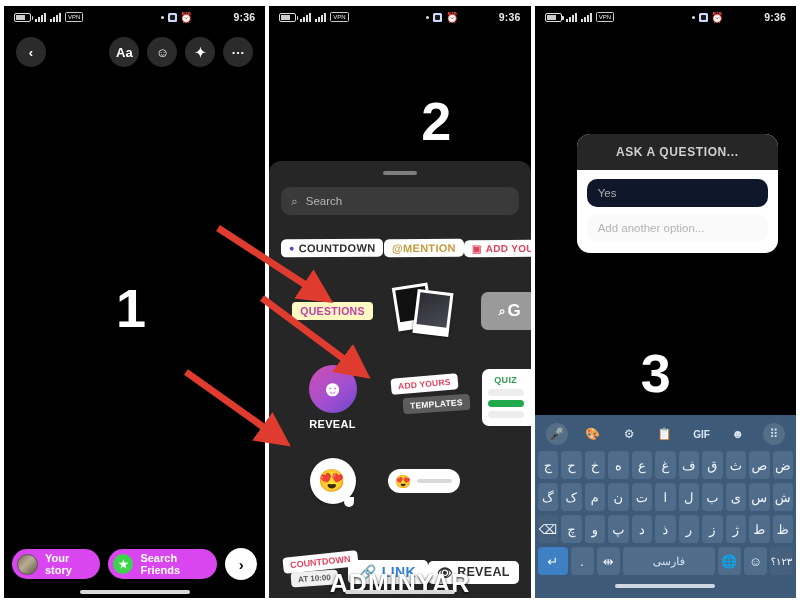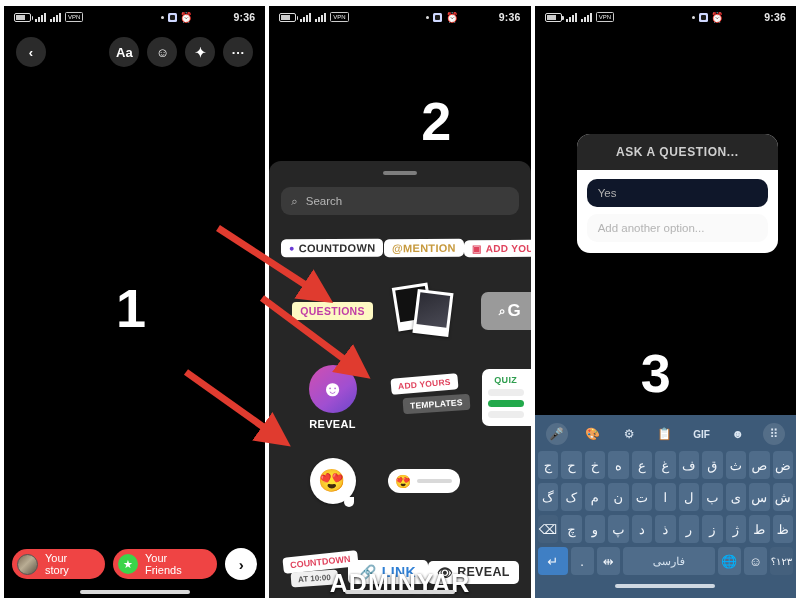--- a/index.html
+++ b/index.html
@@ -83,24 +83,24 @@
     font-family: "Liberation Sans", sans-serif;
   }
 
   
   .story-bar {
     position: absolute; left: 0; right: 0; bottom: 18px;
     display: flex; align-items: center; gap: 8px;
     padding: 0 8px;
   }
   .pill {
-    height: 30px; border-radius: 16px; background: #ef4444;
+    height: 30px; border-radius: 16px; background: #d946ef;
     display: flex; align-items: center; gap: 7px;
     padding: 0 14px 0 5px;
-    color: #fff; font-size: 11px; font-weight: normal;
+    color: #fff; font-size: 11px; font-weight: bold;
     cursor: pointer;
   }
   .avatar-sm {
     width: 21px; height: 21px; border-radius: 50%;
     background: linear-gradient(135deg,#7a6a55,#b9ad94 45%,#5c5344);
     border: 1px solid #555; flex: none;
   }
   .star-green {
     width: 20px; height: 20px; border-radius: 50%; background: #3bd44a;
     display: flex; align-items: center; justify-content: center;
@@ -356,21 +356,21 @@
 
     <div class="big-num" style="left:112px; top:275px;">1</div>
 
     <div class="story-bar">
       <div class="pill">
         <span class="avatar-sm"></span>
         <span>Your story</span>
       </div>
       <div class="pill">
         <span class="star-green">★</span>
-        <span>Your Friends</span>
+        <span>Search Friends</span>
       </div>
       <div class="next-btn">
         <span>›</span>
       </div>
     </div>
     <div class="home-ind"></div>
   </div>
 
   <div class="panel">
     <div class="statusbar">

